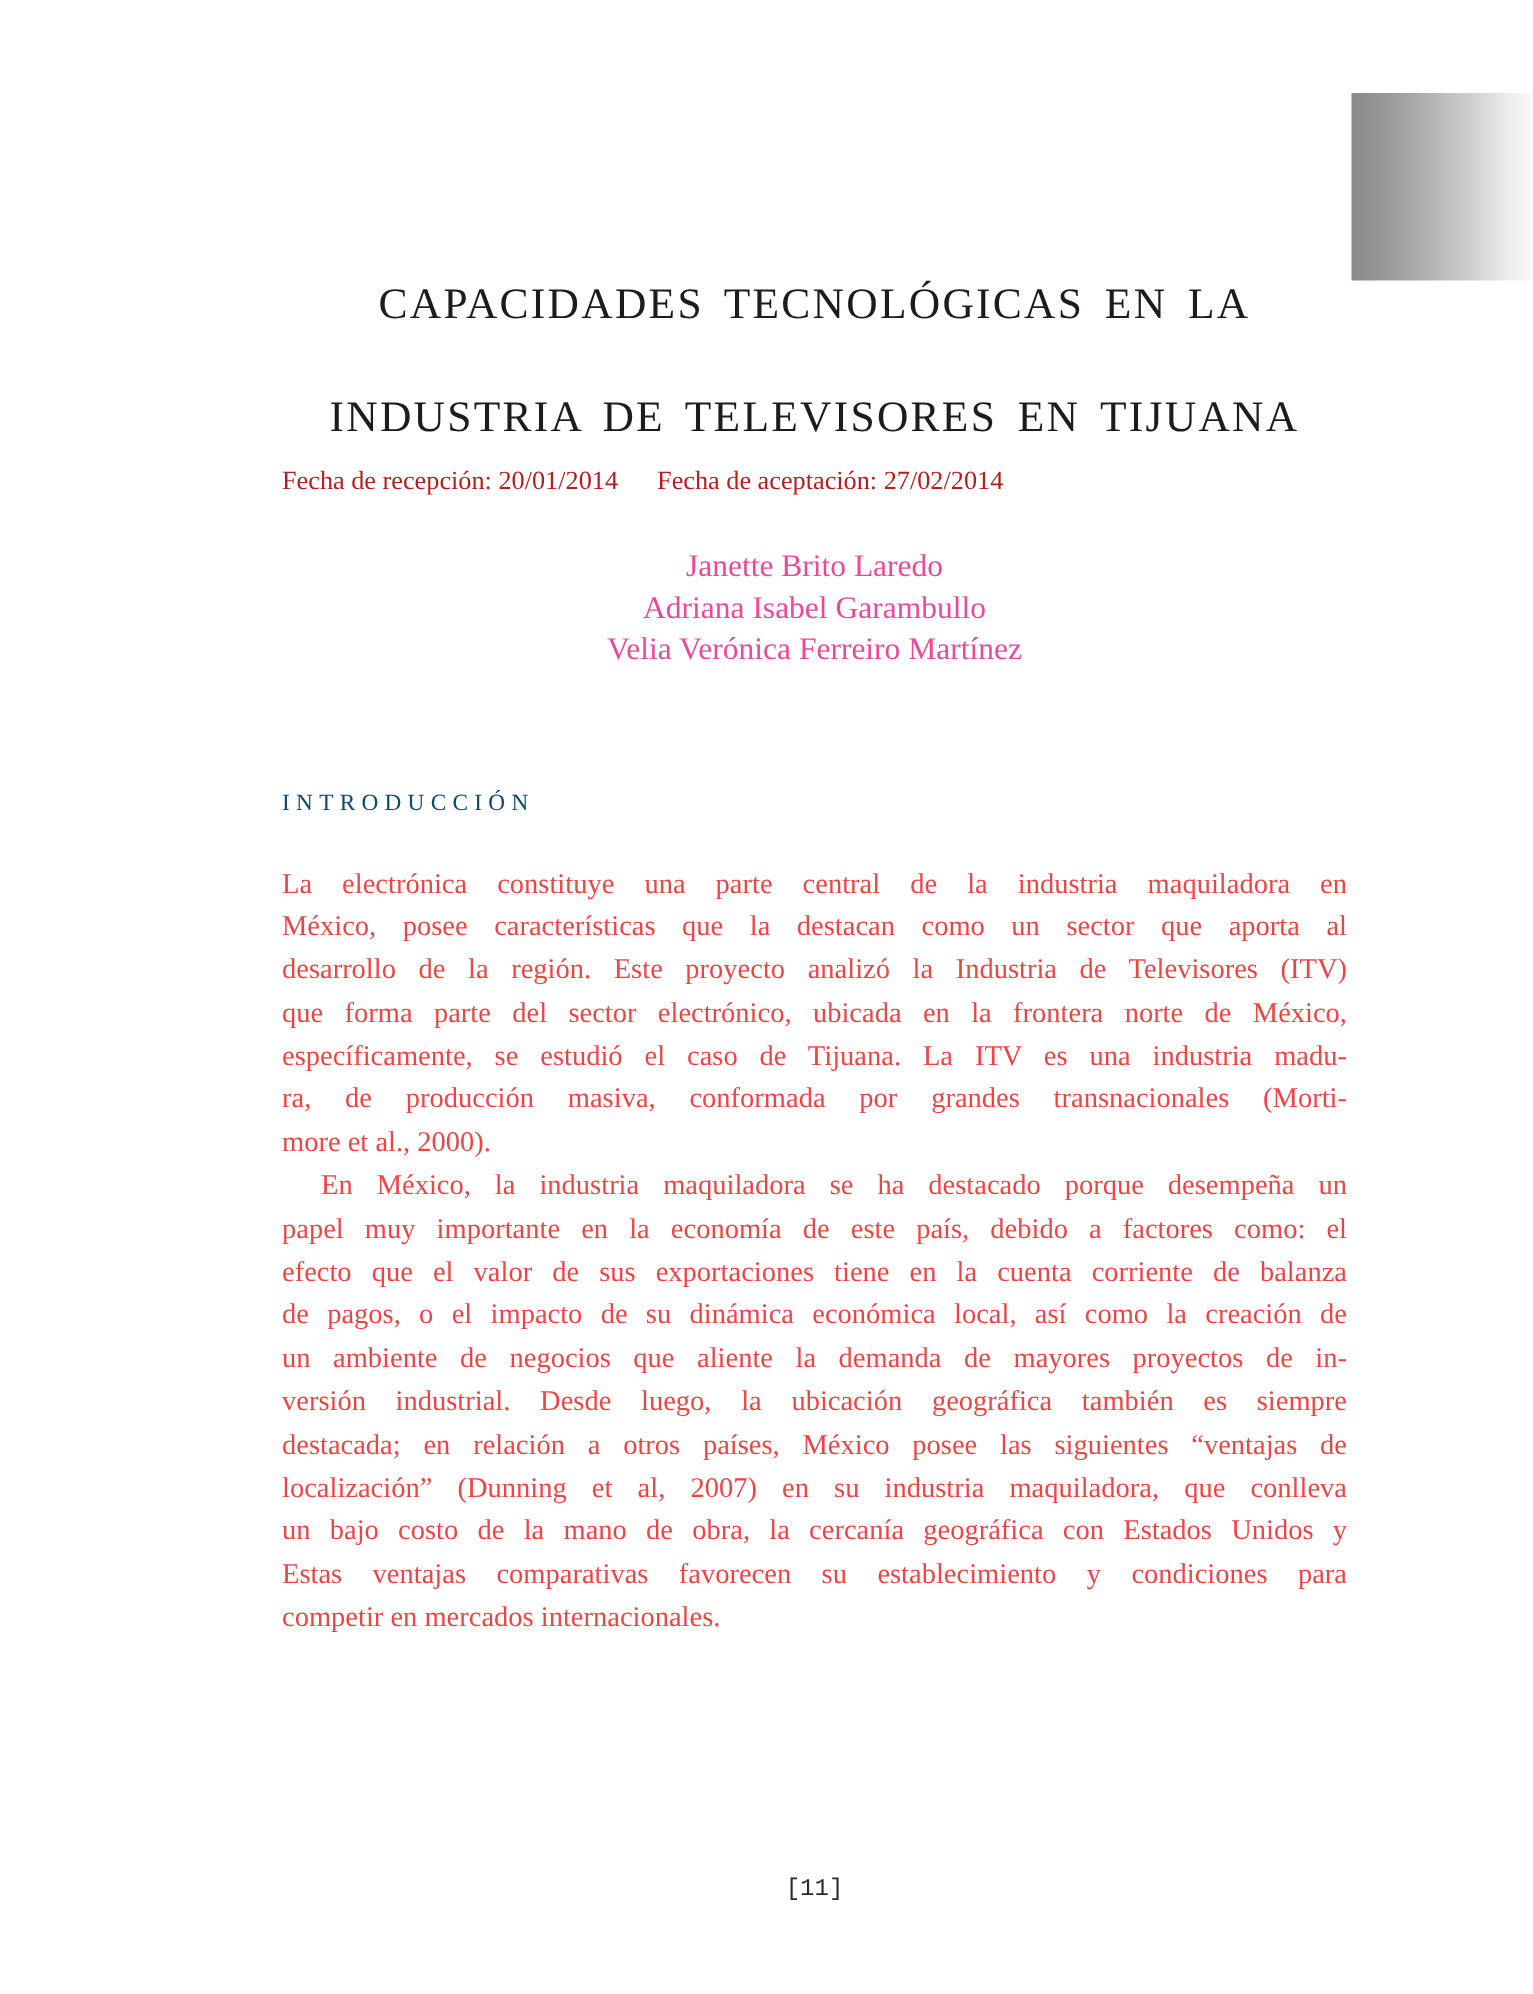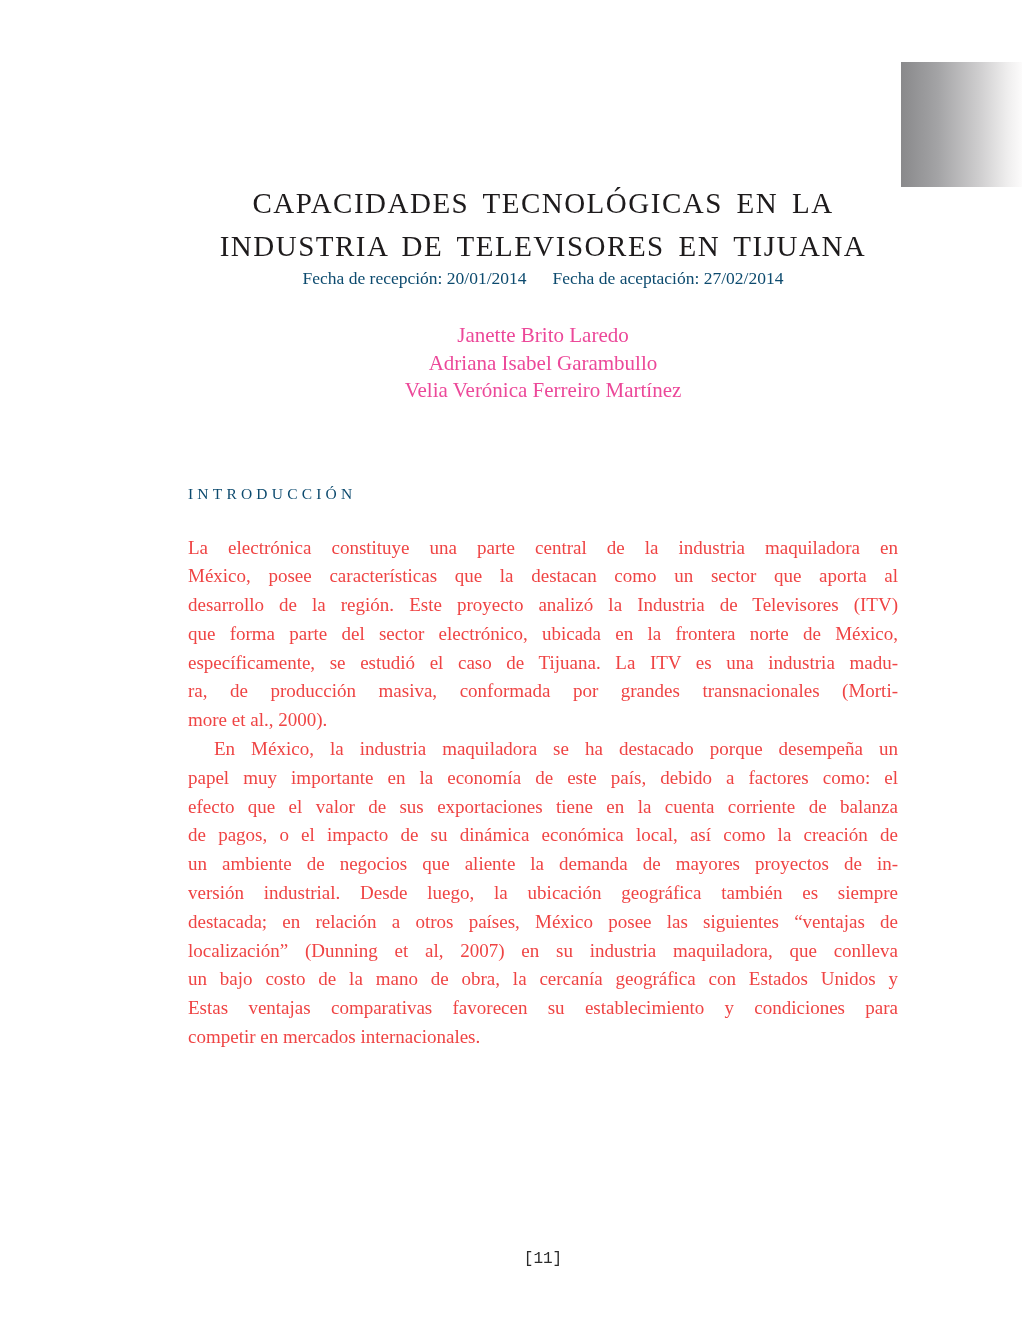--- a/index.html
+++ b/index.html
@@ -21,26 +21,26 @@
   }
   .title{
     margin-top:182px;
     text-align:center;
     color:#1e1b1c;
     font-size:29px;
     line-height:43px;
     letter-spacing:1.5px;
     word-spacing:5px;
   }
-  .title .title-line{white-space:nowrap;}
+  .title .title-line{white-space:nowrap;margin-top:32px;}
   .dates{
-    margin-top:0;
-    text-align:center;
+    margin-top:10px;
+    text-align:left;
     font-size:17.5px;
-    color:#0c4a6e;
+    color:#b91c1c;
     white-space:nowrap;
   }
   .date-gap{display:inline-block;width:26px;}
   .authors{
     margin-top:33px;
     text-align:center;
     font-size:21px;
     line-height:27.5px;
     color:#ec4899;
   }

